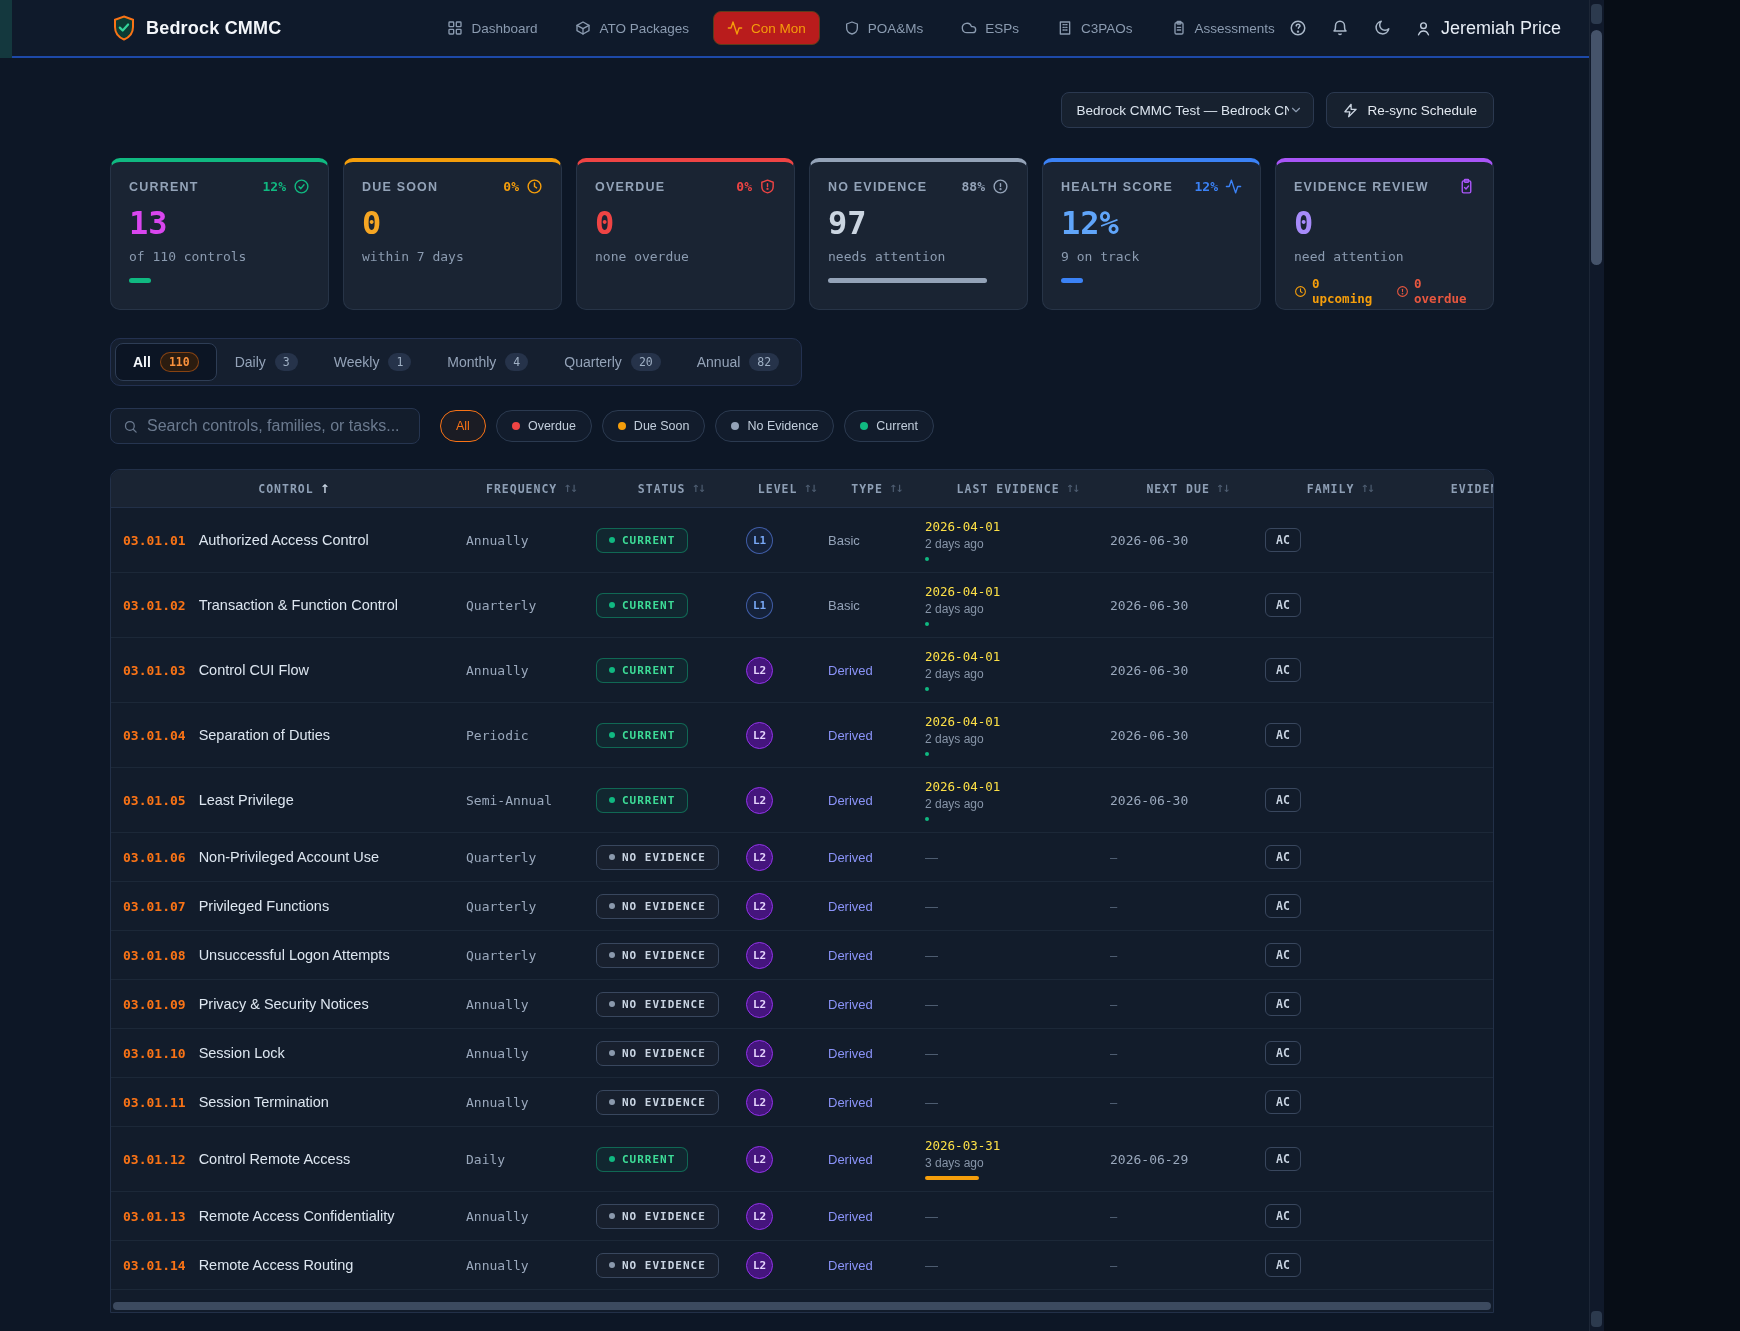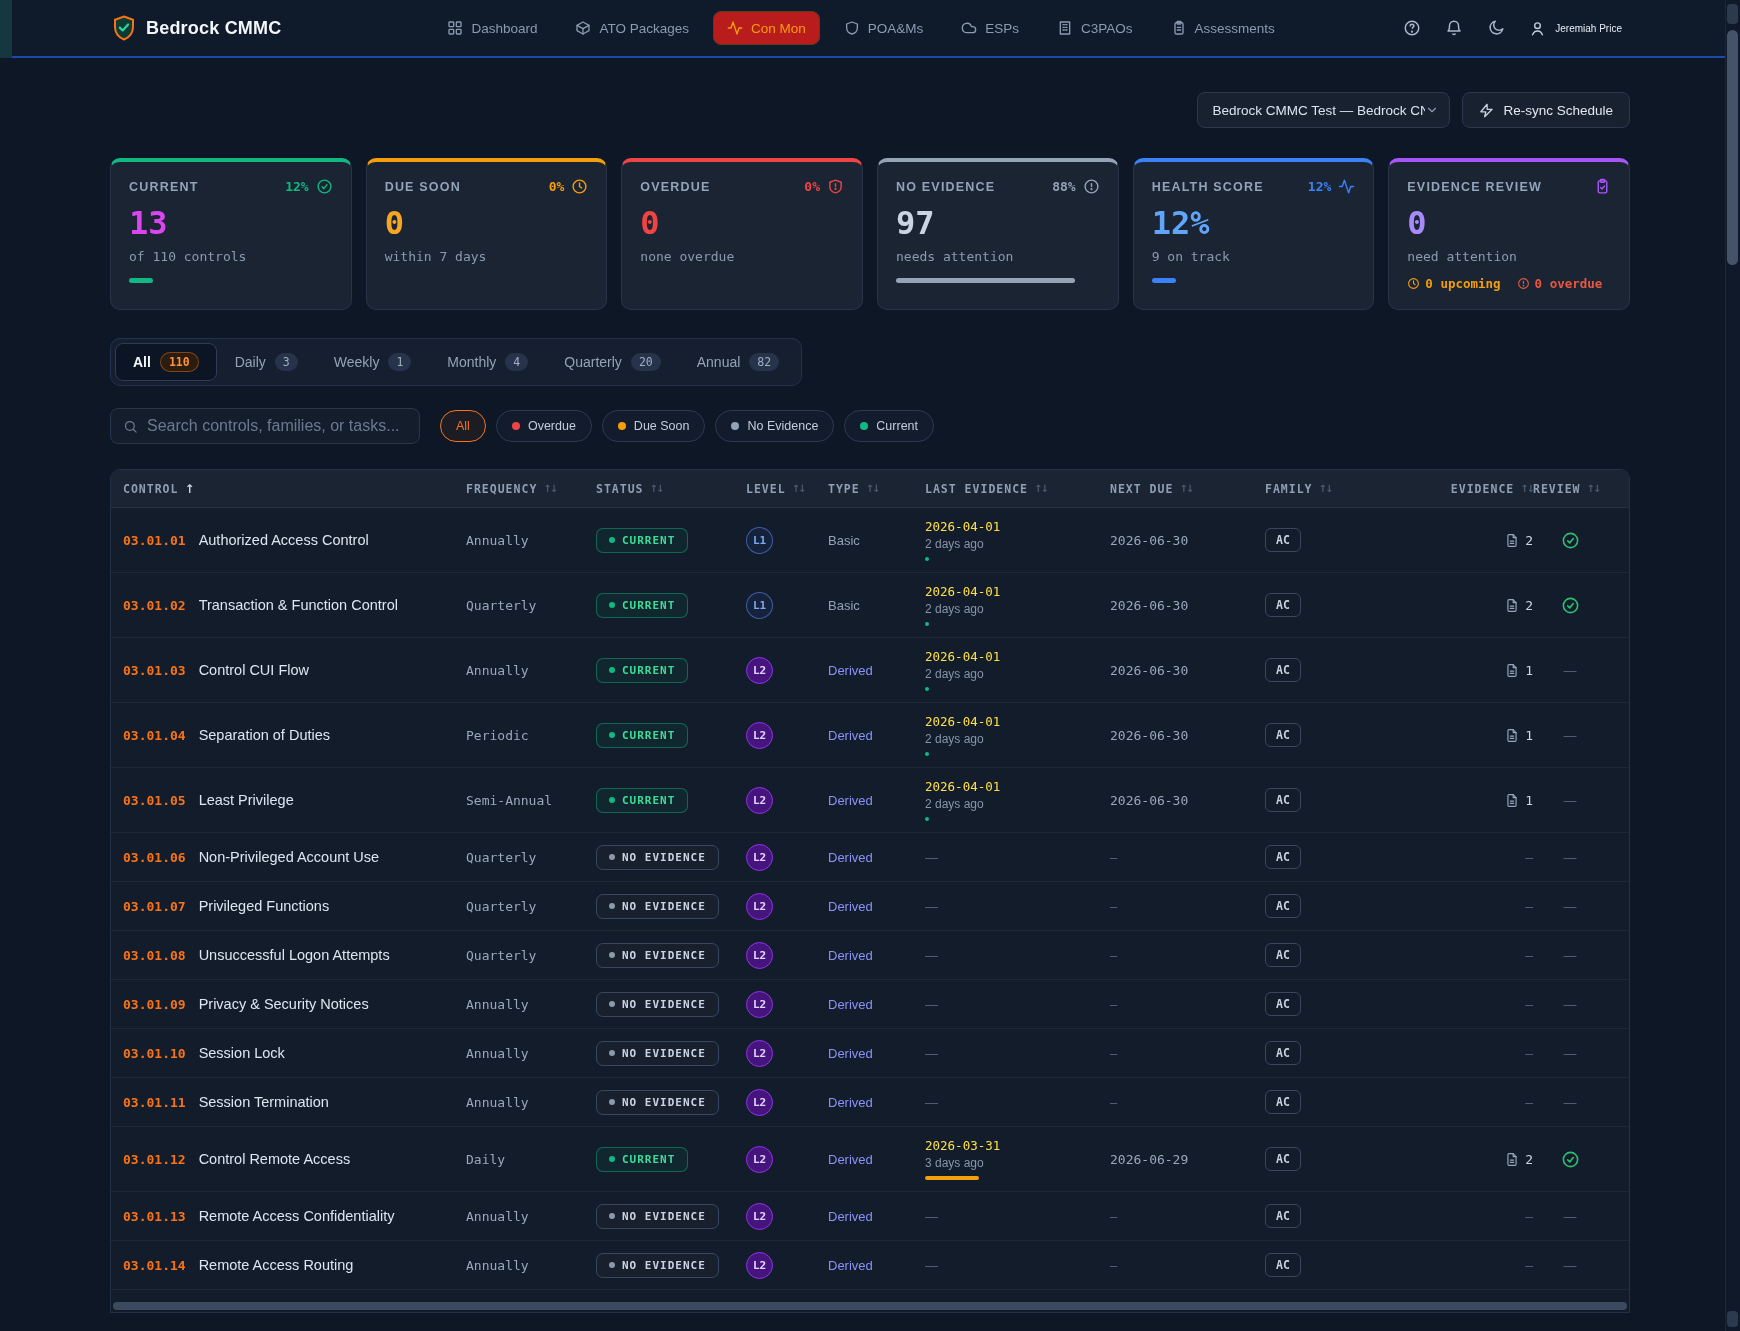--- a/index.html
+++ b/index.html
@@ -1,38 +1,38 @@
 <!DOCTYPE html>
 <html><head>
 <meta charset="utf-8">
 <style>
   * { box-sizing: border-box; margin: 0; padding: 0; }
   html,body { background:#070d16; }
   body { font-family: "Liberation Sans", sans-serif; }
   .mono { font-family: "DejaVu Sans Mono", monospace; }
 
-  .page { position:relative; width:1740px; height:1331px; background:#0d1726; overflow:hidden; }
+  .page { position:relative; width:1604px; height:1331px; background:#0d1726; overflow:hidden; }
 
   
   .topnav { position:relative; height:58px; background:#0f1a2b; border-bottom:2px solid rgba(37,99,235,.65);
             display:flex; align-items:center; padding:0 118px 0 112px; }
   .nav-edge { position:absolute; left:0; top:0; width:12px; height:58px; background:#14383e; }
   .brand { display:flex; align-items:center; gap:10px; }
   .brand-logo svg { width:24px; height:26px; display:block; }
   .brand-name { color:#f3f6fa; font-size:18px; font-weight:bold; letter-spacing:.2px; white-space:nowrap; }
   .nav-menu { display:flex; align-items:center; gap:10px; margin-left:152px; }
   .nav-item { display:flex; align-items:center; gap:8px; padding:8px 13px; border-radius:8px;
               color:#8b9bb0; font-size:13.5px; cursor:pointer; white-space:nowrap; border:1px solid transparent; }
   .nav-item .nicon { display:flex; }
   .nav-item .nicon svg { width:16px; height:16px; }
   .nav-item.active { background:#b91c1c; border-color:#5c3c1b; color:#f59e0b; }
   .nav-right { margin-left:auto; display:flex; align-items:center; gap:24px; }
   .icon-btn { color:#aab8c9; display:flex; cursor:pointer; background:none; border:none; }
   .icon-btn svg { width:18px; height:18px; }
-  .nav-user { display:flex; align-items:center; gap:9px; color:#e7edf5; font-size:10px; white-space:nowrap; cursor:pointer; }
+  .nav-user { display:flex; align-items:center; gap:9px; color:#e7edf5; font-size:18px; white-space:nowrap; cursor:pointer; }
   .nav-user svg { width:17px; height:17px; color:#c0ccdb; }
 
   
   .main { padding:0 110px; }
   .page-head { display:flex; align-items:flex-start; margin-top:32px; }
   .page-title { color:#f4f7fa; font-size:27px; font-weight:bold; letter-spacing:.2px; }
   .page-sub { color:#8a9ab0; font-size:13.5px; margin-top:10px; }
   .head-controls { margin-left:auto; display:flex; gap:12px; margin-top:2px; }
   .select { width:253px; height:36px; background:#17212f; border:1px solid #2b3950; border-radius:8px;
             display:flex; align-items:center; padding:0 10px 0 14px; cursor:pointer; }
@@ -82,21 +82,21 @@
   .pill-f .fdot { width:8px; height:8px; border-radius:50%; }
   .pill-f.active { border-color:#f97316; color:#f97316; background:rgba(249,115,22,.06); }
 
   
   .table-wrap { margin-top:25px; border:1px solid #223048; border-radius:10px 10px 0 0; background:#121c2b;
                 overflow:hidden; position:relative; height:844px; }
   .tgrid { display:grid; grid-template-columns:343px 130px 150px 82px 97px 185px 155px 150px 118px 74px;
            align-items:center; padding:0 12px; }
   .thead { height:38px; background:#1a2433; border-bottom:1px solid #223048; }
   .th { display:flex; align-items:center; gap:6px; color:#8e9fb5; font-size:11.5px; font-weight:bold;
-        letter-spacing:1px; font-family:"DejaVu Sans Mono", monospace; cursor:pointer; }
+        letter-spacing:1px; font-family:"DejaVu Sans Mono", monospace; cursor:pointer;justify-content:center; }
   .th.right { justify-content:flex-end; }
   .sort-both { font-size:10px; letter-spacing:-2px; color:#4d5c70; font-family:"DejaVu Sans", sans-serif; }
   .sort-asc { font-size:12px; color:#c8d4e2; font-family:"DejaVu Sans", sans-serif; }
 
   .trow { border-bottom:1px solid #1c2838; cursor:pointer; }
   .trow.tall { height:65px; }
   .trow.short { height:49px; }
   .c-control { display:flex; align-items:center; gap:13px; overflow:hidden; }
   .cid { color:#f97316; font-weight:bold; font-size:13px; flex:none; }
   .cname { color:#dde6f0; font-size:14.5px; white-space:nowrap; }

